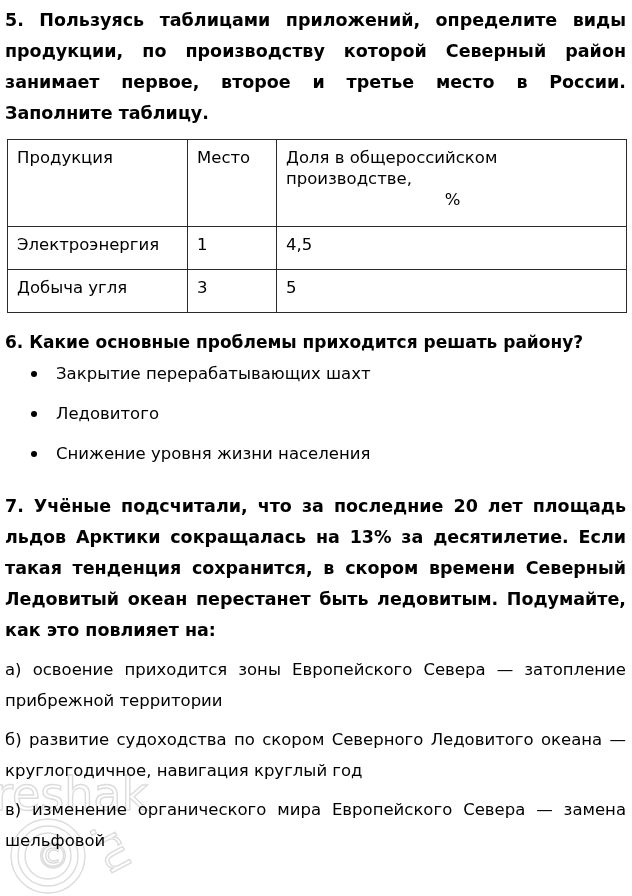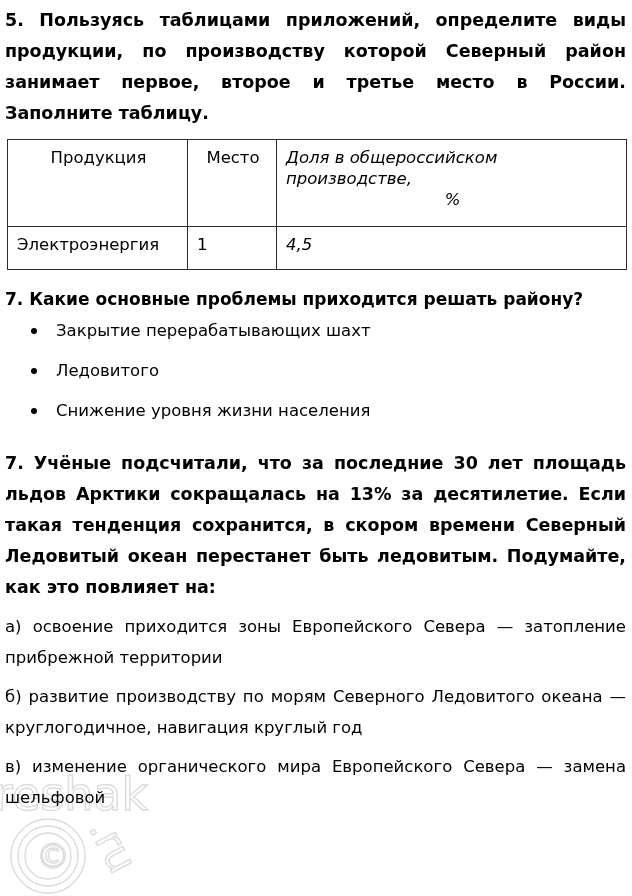--- a/index.html
+++ b/index.html
@@ -74,23 +74,23 @@
   table.data td {
     border: 1px solid #2b2b2b;
     font-size: 16.5px;
     line-height: 21px;
     padding: 7px 7px 7px 9px;
     vertical-align: top;
     font-weight: normal;
   }
   td.c1 { width: 163px; }
   td.c2 { width: 72px; }
-  td.c3 { width: auto; font-style: italic; }
+  td.c3 { width: auto; }
   td.hdr-prod, td.hdr-place {
-    text-align: center;
+    text-align: left;
     height: 72px;
   }
   td.hdr-share {
     text-align: left;
     height: 72px;
   }
   td.hdr-share .pct {
     display: block;
     text-align: center;
   }
@@ -168,58 +168,63 @@
             <td class="c3 hdr-share">
               <span>Доля в общероссийском производстве,</span>
               <span class="pct">%</span>
             </td>
           </tr>
           <tr>
             <td class="c1 body-cell">Электроэнергия</td>
             <td class="c2 body-cell">1</td>
             <td class="c3 body-cell">4,5</td>
           </tr>
+          <tr>
+            <td class="c1 body-cell">Добыча угля</td>
+            <td class="c2 body-cell">3</td>
+            <td class="c3 body-cell">5</td>
+          </tr>
         </tbody>
       </table>
     </div>
 
     <div class="spacer-14"></div>
 
-    <p class="q-head">7. Какие основные проблемы приходится решать району?</p>
+    <p class="q-head">6. Какие основные проблемы приходится решать району?</p>
 
     <ul class="plain">
       <li>
         <span class="bullet"></span>
         <span>Закрытие перерабатывающих шахт</span>
       </li>
       <li>
         <span class="bullet"></span>
         <span>Ледовитого</span>
       </li>
       <li>
         <span class="bullet"></span>
         <span>Снижение уровня жизни населения</span>
       </li>
     </ul>
 
     <div class="spacer-8"></div>
 
-    <p class="q-bold">7. Учёные подсчитали, что за последние 30 лет площадь льдов Арктики сокращалась на 13% за десятилетие. Если такая тенденция сохранится, в скором времени Северный Ледовитый океан перестанет быть ледовитым. Подумайте, как это повлияет на:</p>
+    <p class="q-bold">7. Учёные подсчитали, что за последние 20 лет площадь льдов Арктики сокращалась на 13% за десятилетие. Если такая тенденция сохранится, в скором времени Северный Ледовитый океан перестанет быть ледовитым. Подумайте, как это повлияет на:</p>
 
     <div class="spacer-8"></div>
 
     <p class="ans">
       <span>а) освоение приходится зоны Европейского Севера — затопление</span>
       <span class="tail">прибрежной территории</span>
     </p>
 
     <div class="spacer-8"></div>
 
     <p class="ans">
-      <span>б) развитие производству по морям Северного Ледовитого океана —</span>
+      <span>б) развитие судоходства по скором Северного Ледовитого океана —</span>
       <span class="tail">круглогодичное, навигация круглый год</span>
     </p>
 
     <div class="spacer-8"></div>
 
     <p class="ans">
       <span>в) изменение органического мира Европейского Севера — замена</span>
       <span class="tail">шельфовой</span>
     </p>
 

